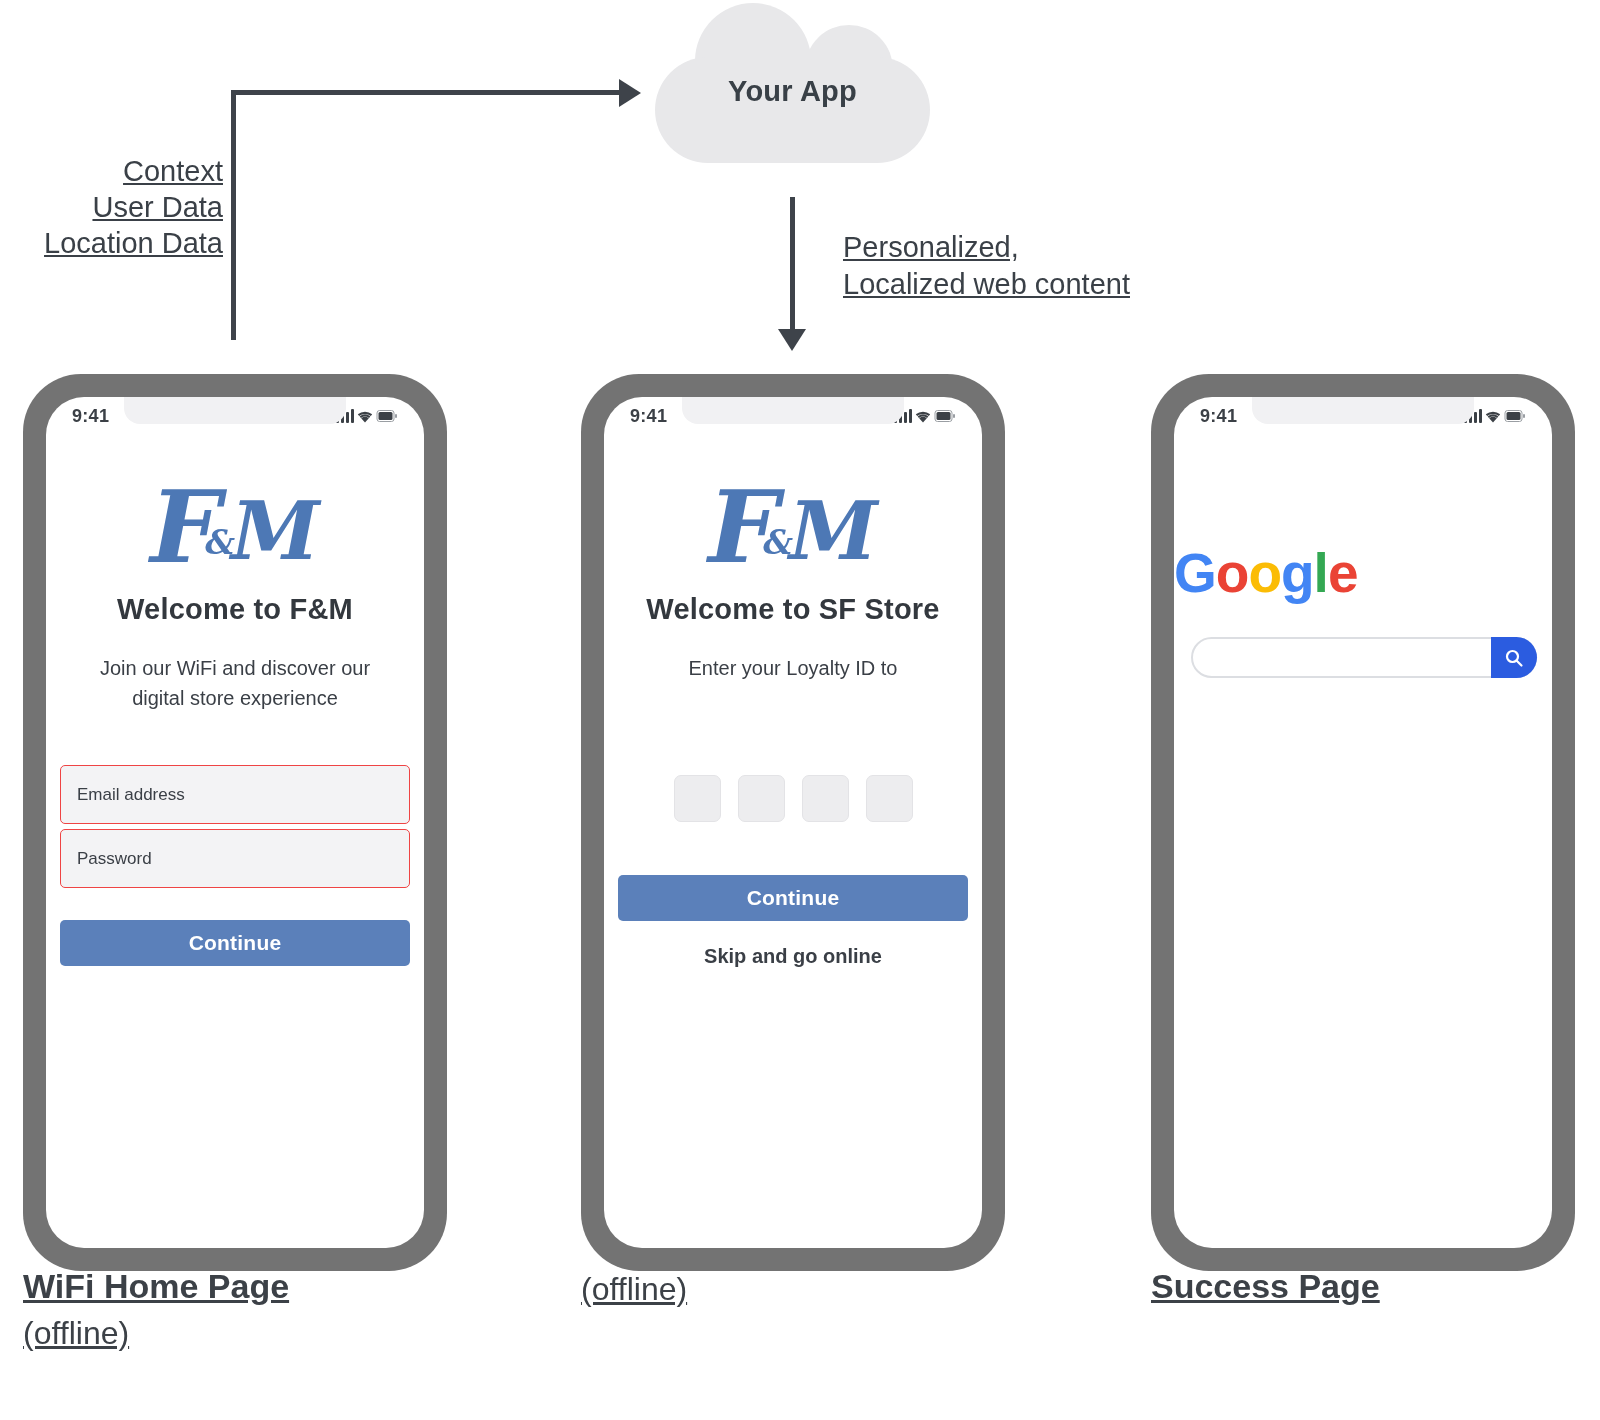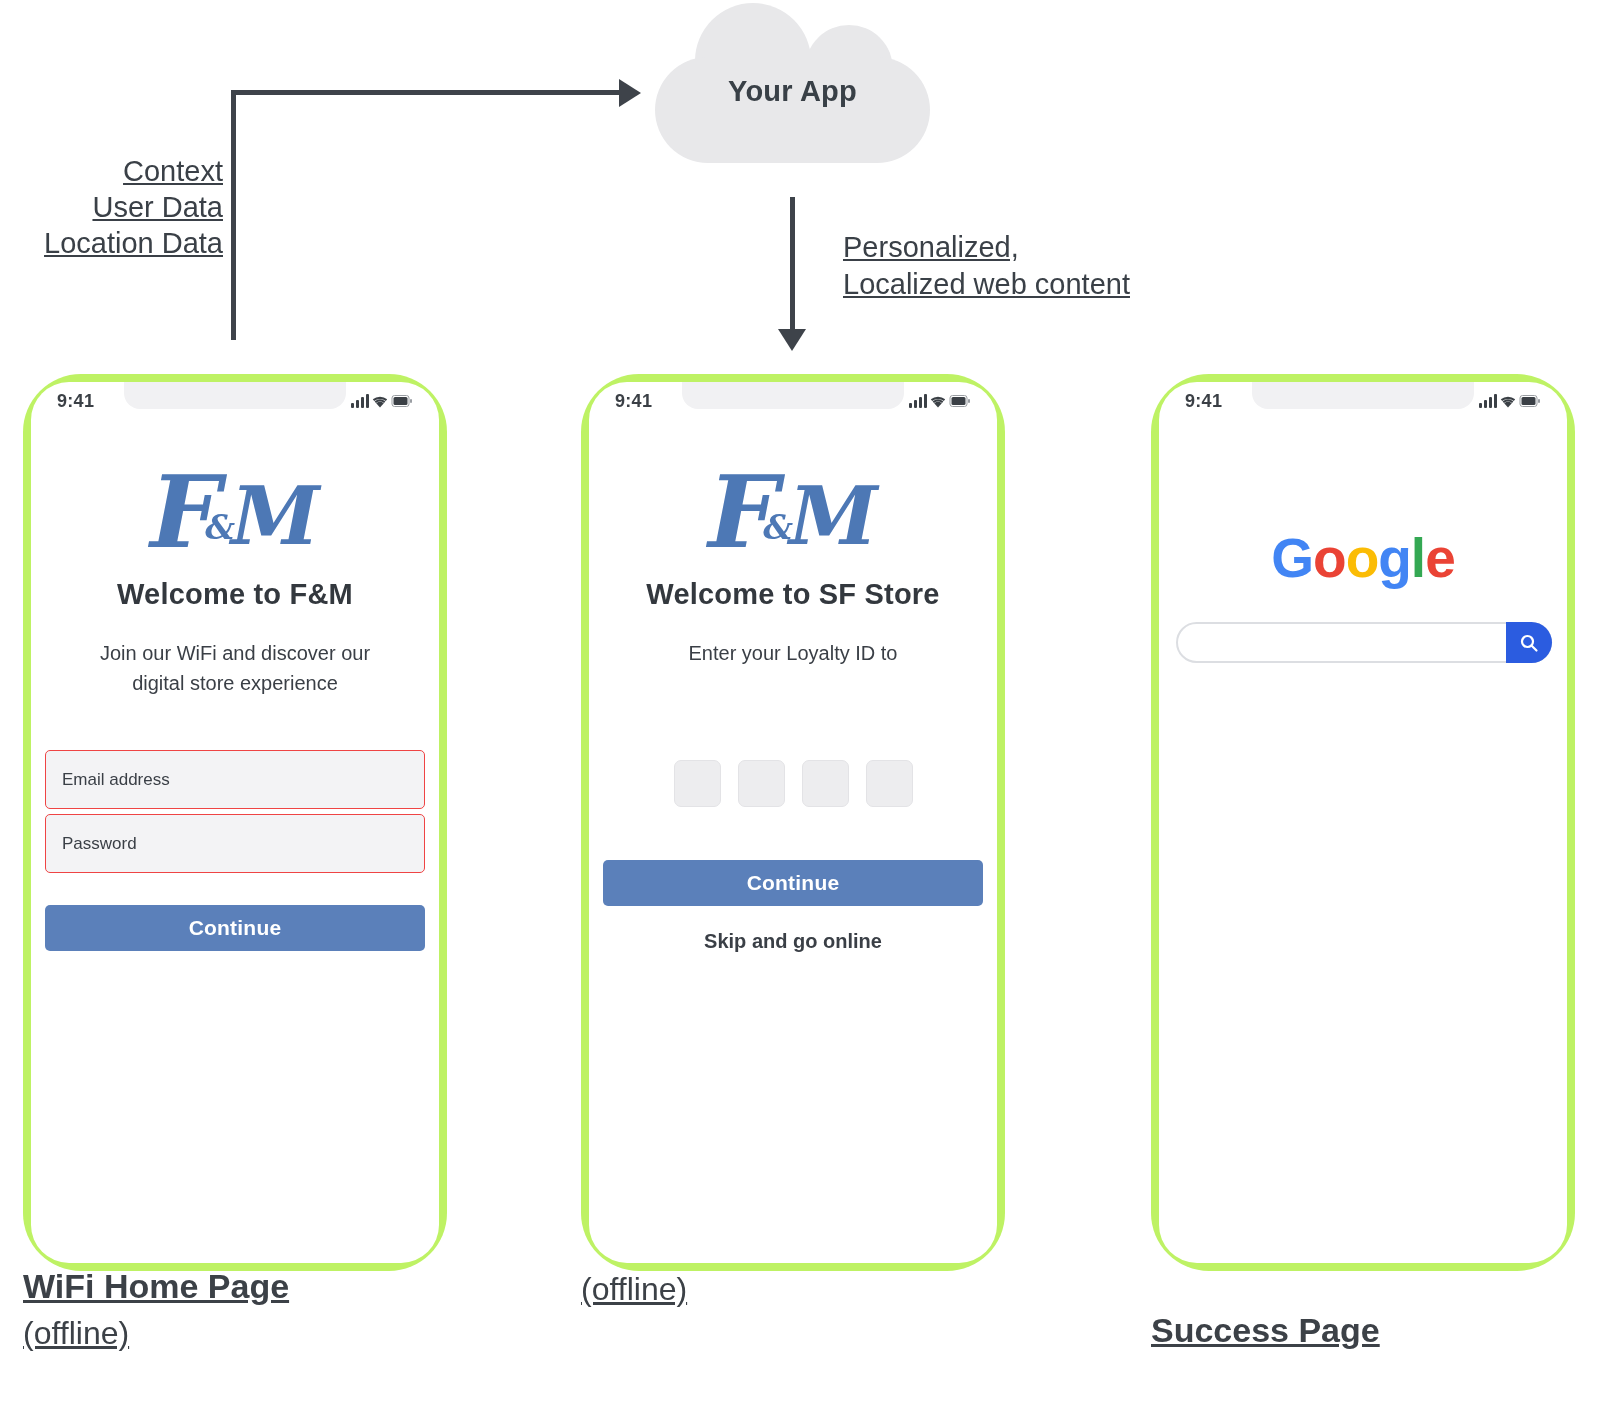--- a/index.html
+++ b/index.html
@@ -21,21 +21,21 @@
   .v-line-down   { left:790px; top:197px; width:5px; height:132px; }
   .arrow-right { left:619px; top:79px; width:0; height:0;
     border-top:14px solid transparent; border-bottom:14px solid transparent; border-left:22px solid #3e434a; }
   .arrow-down { left:778px; top:329px; width:0; height:0;
     border-left:14px solid transparent; border-right:14px solid transparent; border-top:22px solid #3e434a; }
 
   .label-left { left:0; top:153px; width:191px; text-align:right; font-size:29px; color:#3a4047; line-height:36px;margin-left:32px; }
   .label-right { left:843px; top:229px; width:420px; text-align:left; font-size:29px; color:#3a4047; line-height:37px; }
 
   
-  .phone { top:374px; width:424px; height:897px; background:#bef264; border-radius:58px; padding:8px; }
+  .phone { top:374px; width:424px; height:897px; background:#737373; border-radius:58px; padding:23px; }
   .phone-1 { left:23px; }
   .phone-2 { left:581px; }
   .phone-3 { left:1151px; }
   .screen { position:relative; width:100%; height:100%; background:#ffffff; border-radius:38px; overflow:hidden; }
   .notch { position:absolute; top:0; left:50%; transform:translateX(-50%); width:222px; height:27px;
     background:#f1f1f3; border-radius:0 0 16px 16px; }
   .statusbar { position:absolute; top:6px; left:0; width:100%; height:26px; display:flex;
     justify-content:space-between; align-items:center; padding:0 26px; }
   .status-time { font-size:18px; font-weight:bold; color:#3b4046; letter-spacing:.3px; }
   .status-icons { display:flex; align-items:center; gap:5px; }
@@ -65,34 +65,34 @@
   .btn-1 { top:523px; }
   .btn-2 { top:478px; }
 
   .pin-row { position:absolute; top:378px; left:0; width:100%; display:flex; justify-content:center; gap:17px; }
   .pin-box { width:47px; height:47px; background:#ededef; border:1px solid #e3e3e6; border-radius:7px; }
 
   .skip-link { position:absolute; top:548px; left:0; width:100%; text-align:center;
     font-size:20px; font-weight:bold; color:#3a3f46; cursor:pointer; }
 
   
-  .google-logo { position:absolute; top:144px; left:0; width:100%; text-align:center;
+  .google-logo { position:absolute; top:144px; left:0; width:100%; text-align:left;
     font-size:55px; font-weight:bold; letter-spacing:-1px; }
   .gl-blue { color:#4285F4; } .gl-red { color:#EA4335; } .gl-yellow { color:#FBBC05; } .gl-green { color:#34A853; }
   .search-bar { position:absolute; top:240px; left:17px; right:15px; height:41px;
     background:#ffffff; border:2px solid #dcdee2; border-radius:21px; }
   .search-input { position:absolute; left:14px; top:0; height:100%; width:70%; border:none; outline:none;
     font-size:16px; background:transparent; font-family:"Liberation Sans", sans-serif; }
   .search-btn { position:absolute; right:-2px; top:-2px; height:41px; width:46px; background:#2b5ce0;
     border:none; border-radius:0 21px 21px 0; cursor:pointer; display:flex; align-items:center; justify-content:center; }
 
   .caption { top:1264px; width:424px; text-align:left; color:#3c4147; }
   .caption .cap-main { font-size:34px; font-weight:bold; line-height:44px; }
   .caption .cap-mode { font-size:32px; line-height:50px; }
-  .cap-1 { left:23px; } .cap-2 { left:581px; } .cap-3 { left:1151px;margin-top:44px; }
+  .cap-1 { left:23px; } .cap-2 { left:581px; } .cap-3 { left:1151px; }
 </style>
 </head>
 <body>
 
 <div class="abs cloud-wrap">
   <div class="cloud-part cloud-c1"></div>
   <div class="cloud-part cloud-c2"></div>
   <div class="cloud-part cloud-body"></div>
   <div class="cloud-label">Your App</div>
 </div>

